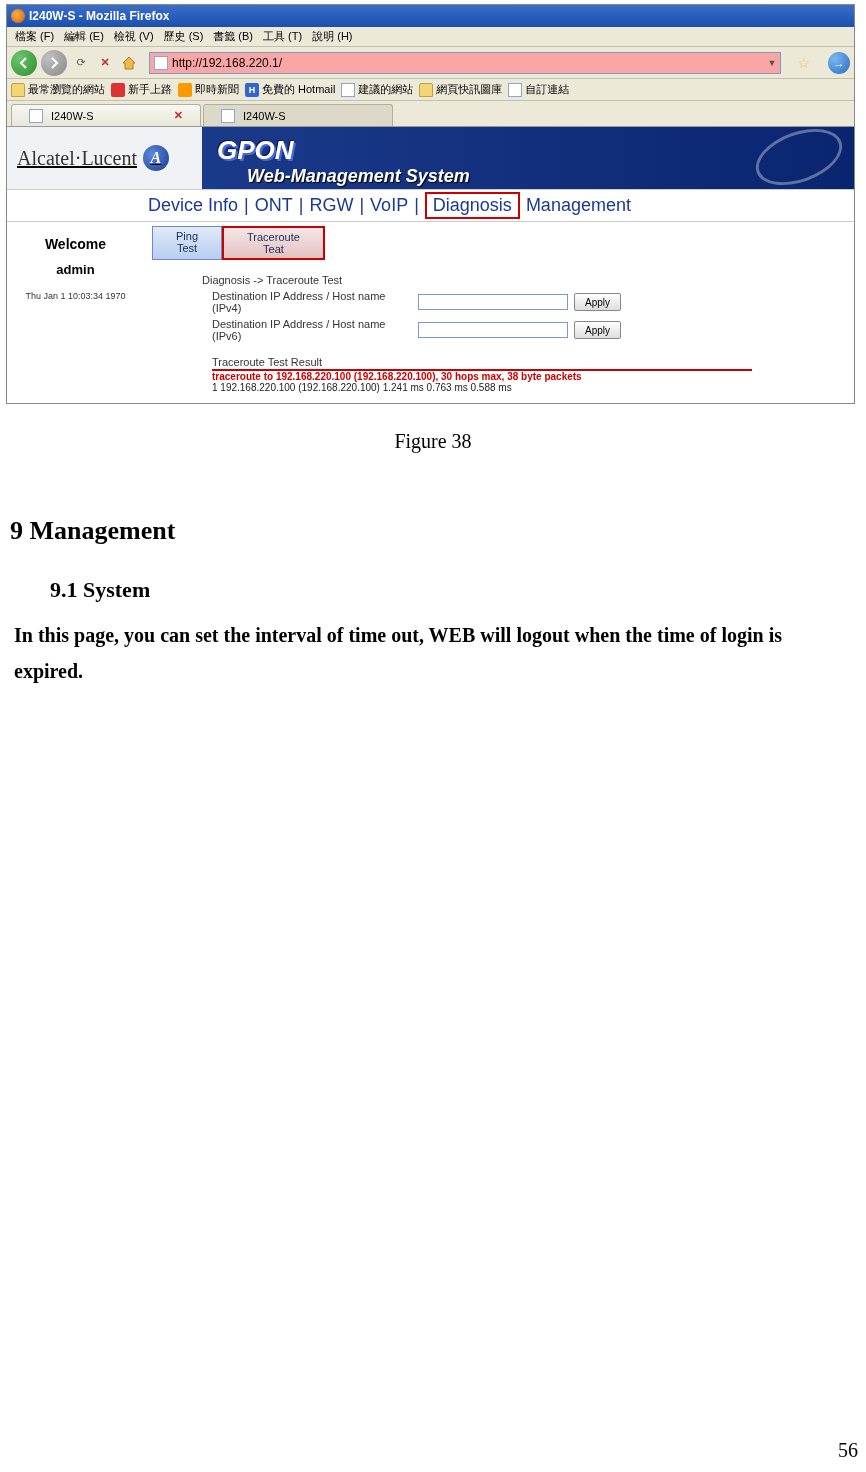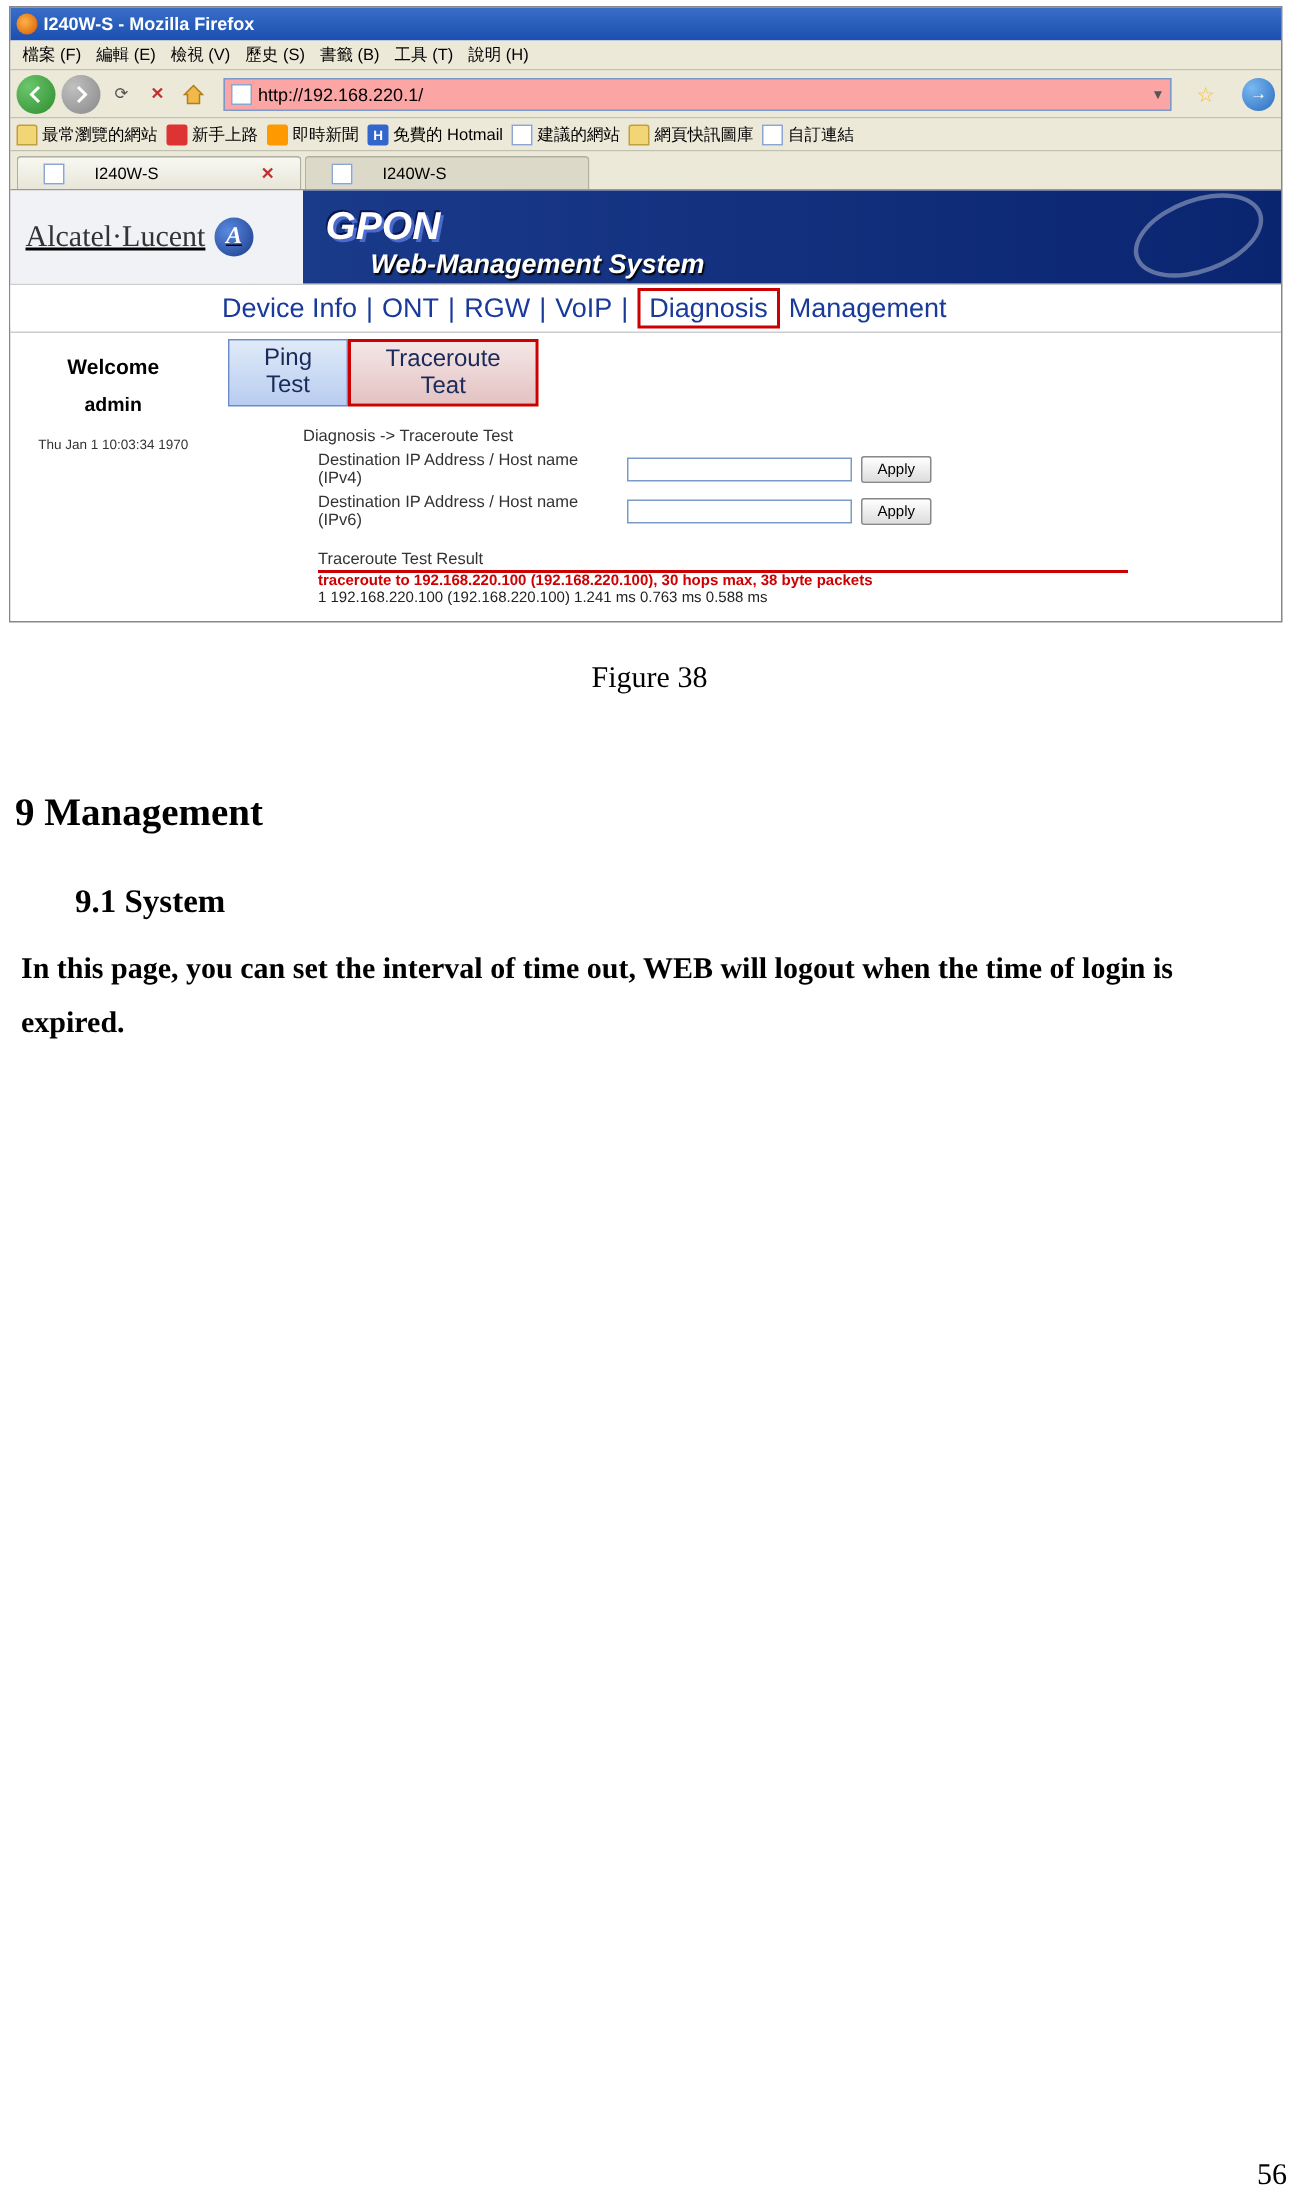--- a/index.html
+++ b/index.html
@@ -124,21 +124,21 @@
     height: 22px;
     min-width: 190px;
     background: linear-gradient(to bottom, #f8f8f2, #e8e6d8);
     border: 1px solid #b0b0a0;
     border-bottom: none;
     border-radius: 3px 3px 0 0;
     display: flex;
     align-items: center;
     padding: 0 17px;
     font-size: 11px;
-    gap: 16px;
+    gap: 4px;
   }
   .tab.inactive { background: #ddd9c8; }
   .tab-close { color: #c03030; font-weight: bold; margin-left: auto; }
   .banner {
     height: 62px;
     background: linear-gradient(to right, #f0f2f5 0%, #f0f2f5 23%, #1a3a8a 23%, #0a2570 100%);
     display: flex;
     align-items: center;
     position: relative;
     overflow: hidden;
@@ -221,21 +221,21 @@
   .main-area {
     flex: 1;
     background: #fff;
     padding: 4px 8px 10px 8px;
   }
   .subtabs { display: flex; gap: 0; }
   .subtab {
     border: 1px solid #6a8acc;
     background: linear-gradient(to bottom, #e0eaf8, #b8cdf0);
     padding: 3px 23px;
-    font-size: 16px;
+    font-size: 11px;
     text-align: center;
     line-height: 1.1;
     min-width: 58px;
     color: #1a2a5a;
   }
   .subtab-active {
     border: 2px solid #c00;
     background: linear-gradient(to bottom, #f4e6e6, #e4c2c2);
     min-width: 70px;
   }

